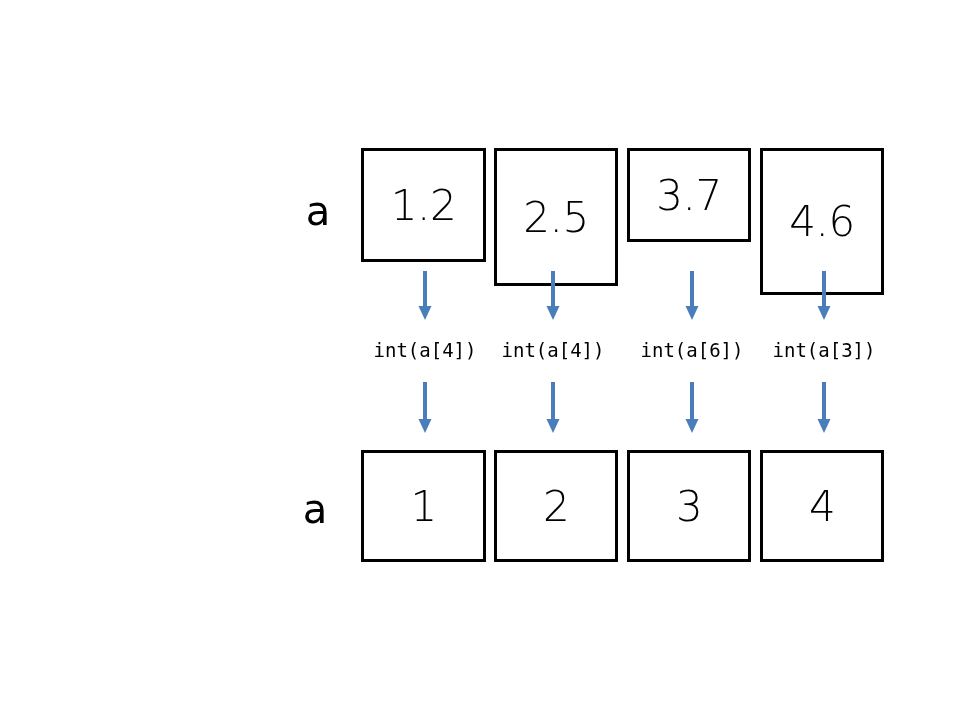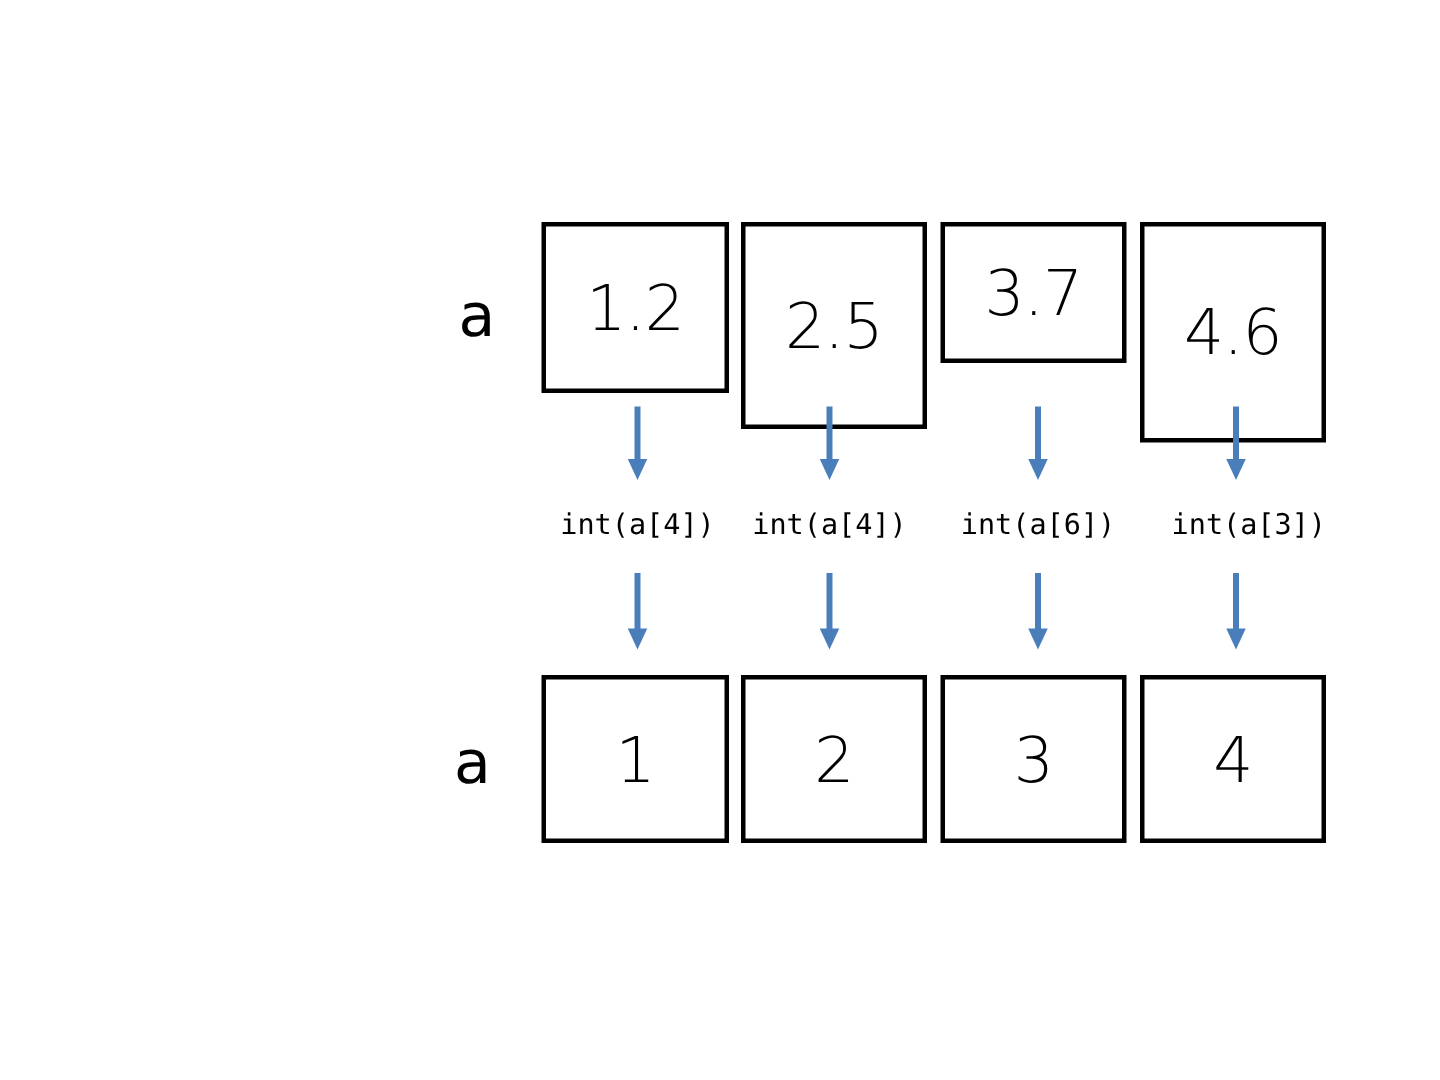--- a/index.html
+++ b/index.html
@@ -109,21 +109,21 @@
     <polygon points="14,50 7.5,36 20.5,36" fill="#4A7EBB"></polygon>
   </svg>
 
 
   <div class="code-label centered" style="left:365px; top:341px; width:120px;">int(a[4])</div>
 
   <div class="code-label centered" style="left:493px; top:341px; width:120px;">int(a[4])</div>
 
   <div class="code-label centered" style="left:632px; top:341px; width:120px;">int(a[6])</div>
 
-  <div class="code-label centered" style="left:764px; top:341px; width:120px;text-align:right;">int(a[3])</div>
+  <div class="code-label centered" style="left:764px; top:341px; width:120px;">int(a[3])</div>
 
   <svg class="arrow" style="left:411px; top:381px;" width="28" height="54" viewBox="0 0 28 54">
     <line x1="14" y1="1" x2="14" y2="40" stroke="#4A7EBB" stroke-width="4"></line>
     <polygon points="14,52 7.5,38 20.5,38" fill="#4A7EBB"></polygon>
   </svg>
 
   <svg class="arrow" style="left:539px; top:381px;" width="28" height="54" viewBox="0 0 28 54">
     <line x1="14" y1="1" x2="14" y2="40" stroke="#4A7EBB" stroke-width="4"></line>
     <polygon points="14,52 7.5,38 20.5,38" fill="#4A7EBB"></polygon>
   </svg>

